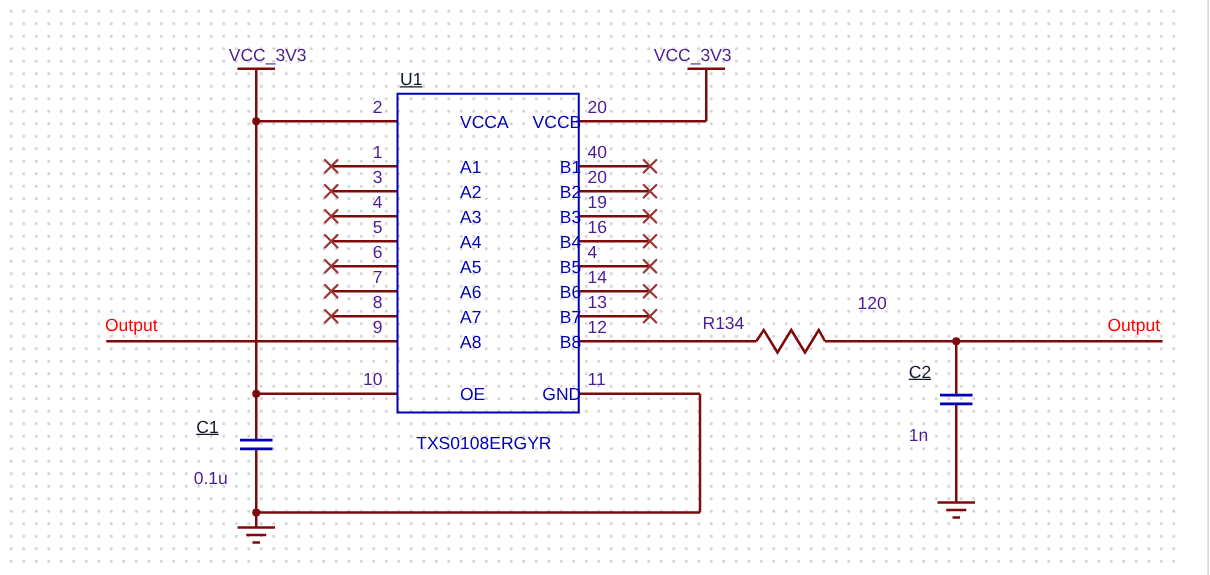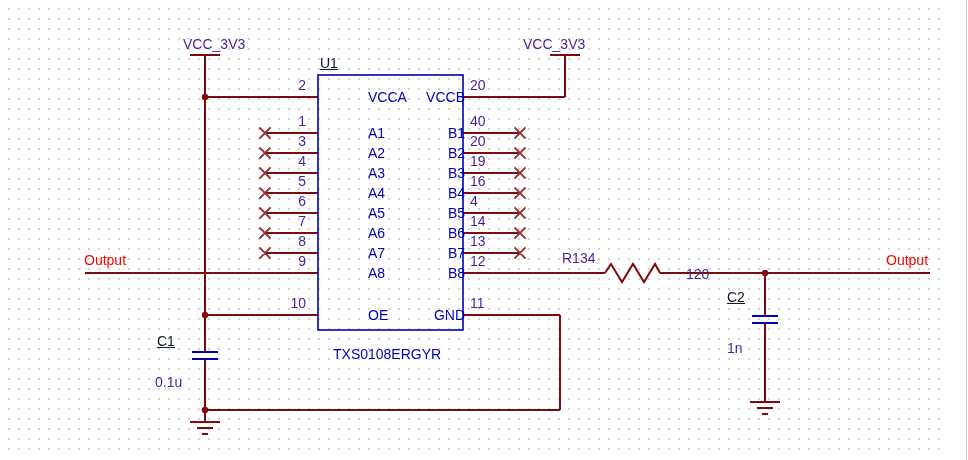--- a/index.html
+++ b/index.html
@@ -147,21 +147,21 @@
   <div class="txt blue pinR" style="top:205px">B5</div>
   <div class="txt blue pinR" style="top:225px">B6</div>
   <div class="txt blue pinR" style="top:245px">B7</div>
   <div class="txt blue pinR" style="top:265px">B8</div>
   <div class="txt blue pinR" style="top:307px">GND</div>
 
   <div class="txt red" style="left:84px;top:252px">Output</div>
   <div class="txt red" style="left:886px;top:252px">Output</div>
 
   <div class="txt" style="left:562px;top:250px">R134</div>
-  <div class="txt" style="left:686px;top:266px">120</div>
+  <div class="txt" style="left:686px;top:234px">120</div>
 
   <div class="txt designator" style="left:157px;top:333px">C1</div>
   <div class="txt" style="left:155px;top:374px">0.1u</div>
   <div class="txt designator" style="left:727px;top:289px">C2</div>
   <div class="txt" style="left:727px;top:340px">1n</div>
 
   <div class="edge"></div>
 </div>
 
 </body></html>

